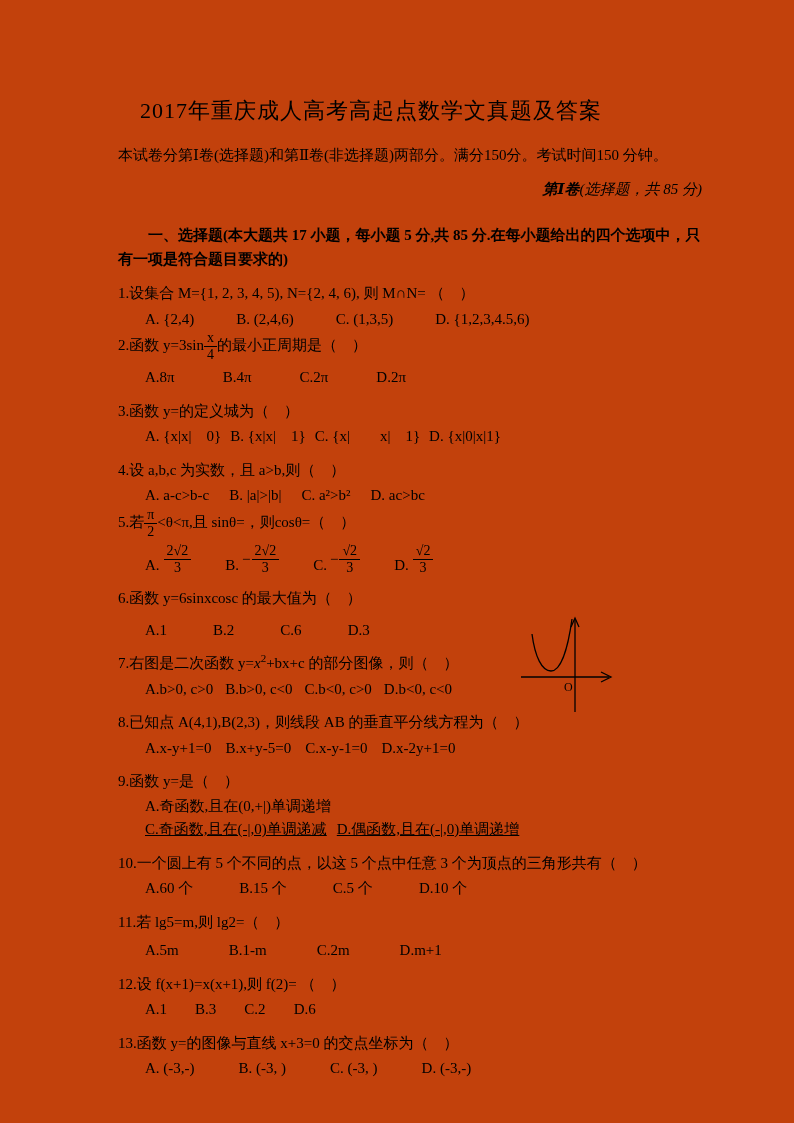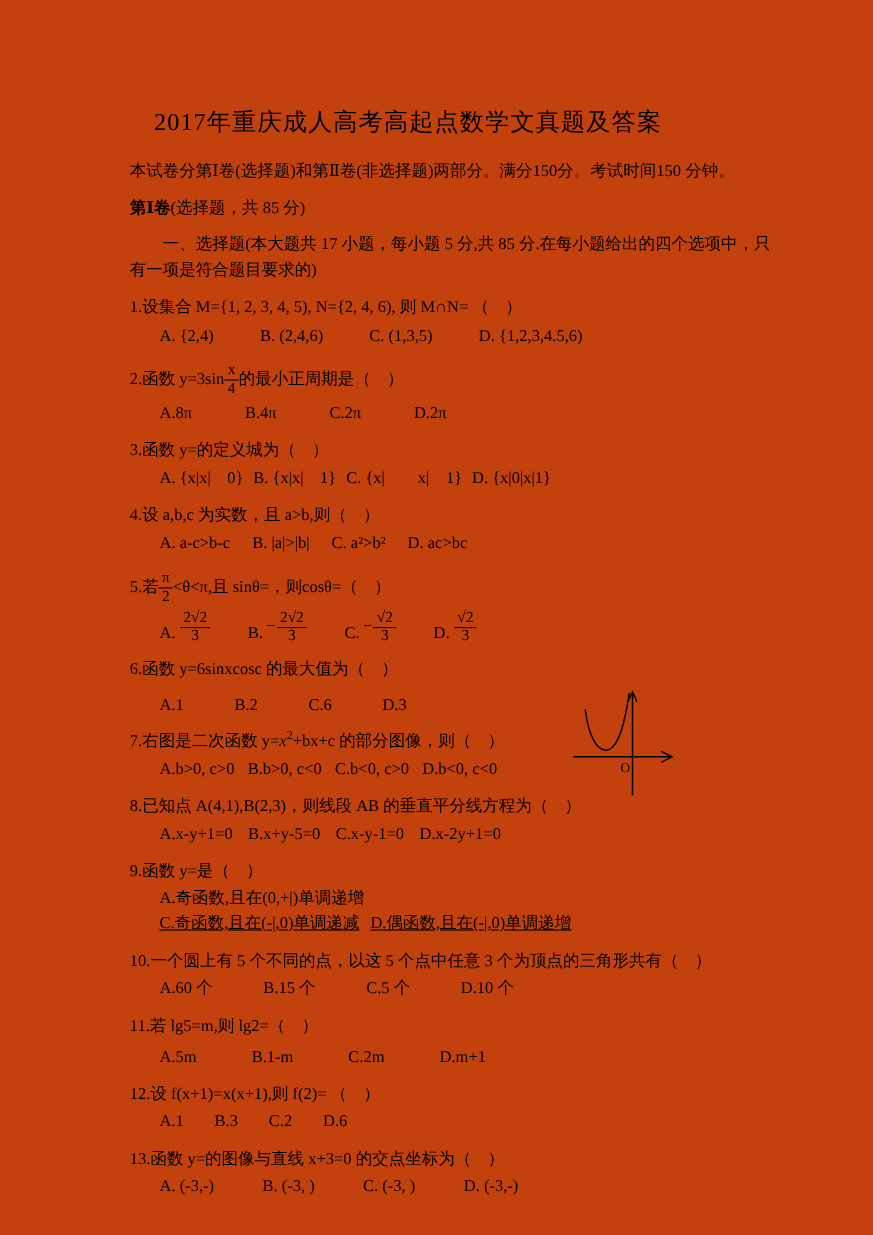--- a/index.html
+++ b/index.html
@@ -3,25 +3,25 @@
 <meta charset="utf-8">
 <style>
   html,body{margin:0;padding:0;background:#fff;}
   .page{
     width:794px;height:1123px;box-sizing:border-box;background:#c2410c;color:#000;
     font-family:"Liberation Serif","DejaVu Serif",serif;font-size:15px;
     padding:96px 92px 30px 118px;position:relative;overflow:hidden;
   }
   .title{font-size:22px;font-weight:400;margin:0 0 0 22px;letter-spacing:1px;}
   .intro{margin:20px 0 0 0;}
-  .part-heading{margin:15px 0 0 0;text-align:left;}
+  .part-heading{margin:15px 0 0 0;text-align:right;font-style:italic;}
   .part-heading b{font-weight:700;}
-  .section-heading{margin:11px 0 0 0;font-weight:400;text-indent:2em;line-height:1.6;}
+  .section-heading{margin:24px 0 0 0;font-weight:700;text-indent:2em;line-height:1.6;}
   .q{margin-top:11px;}
-  .q-tight{margin-top:12px;}
+  .q-tight{margin-top:0;}
   .stem{line-height:1.5;}
   .opts{display:flex;align-items:baseline;padding-left:27px;margin-top:3px;line-height:1.5;}
   .opts span{white-space:pre;}
   .g-q1{gap:42px}.g-q2{gap:48px}.g-q3{gap:9px}.g-q4{gap:20px}.g-q5{gap:34px}
   .g-q6{gap:46px}.g-q7{gap:12px}.g-q8{gap:14px}.g-q9{gap:10px}.g-q10{gap:46px}
   .g-q11{gap:50px}.g-q12{gap:28px}.g-q13{gap:44px}
   .frac{display:inline-flex;flex-direction:column;align-items:center;vertical-align:middle;
         line-height:1.15;font-size:14px;text-align:center;}
   .frac .num{border-bottom:1px solid #000;padding:0 3px;}
   .frac .den{padding:0 2px;}

